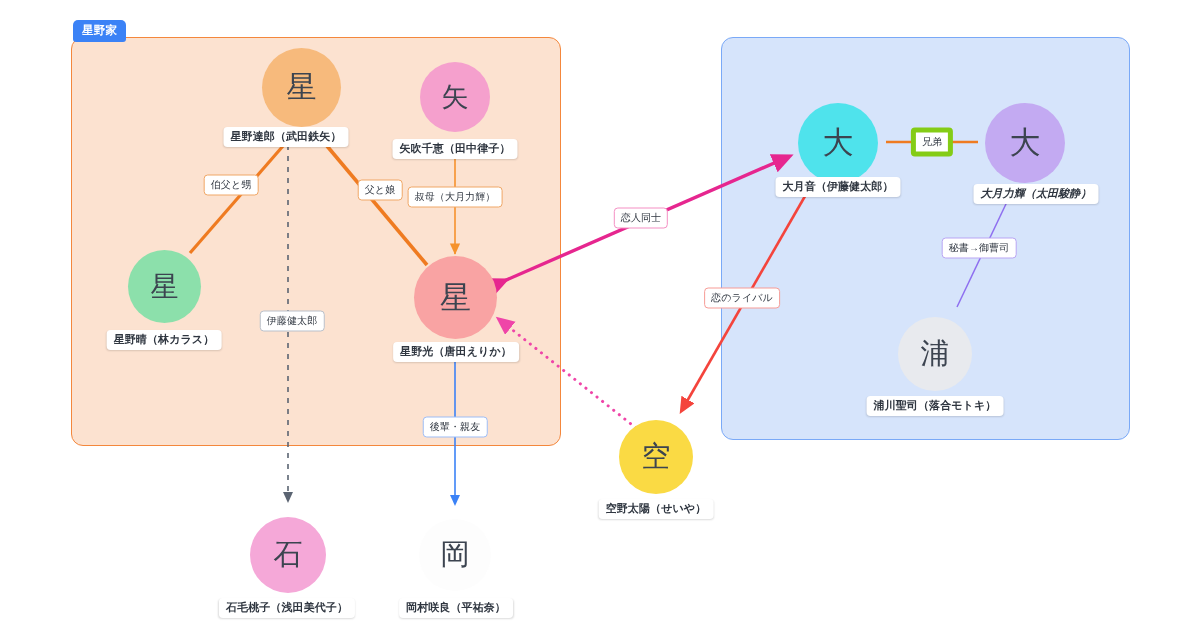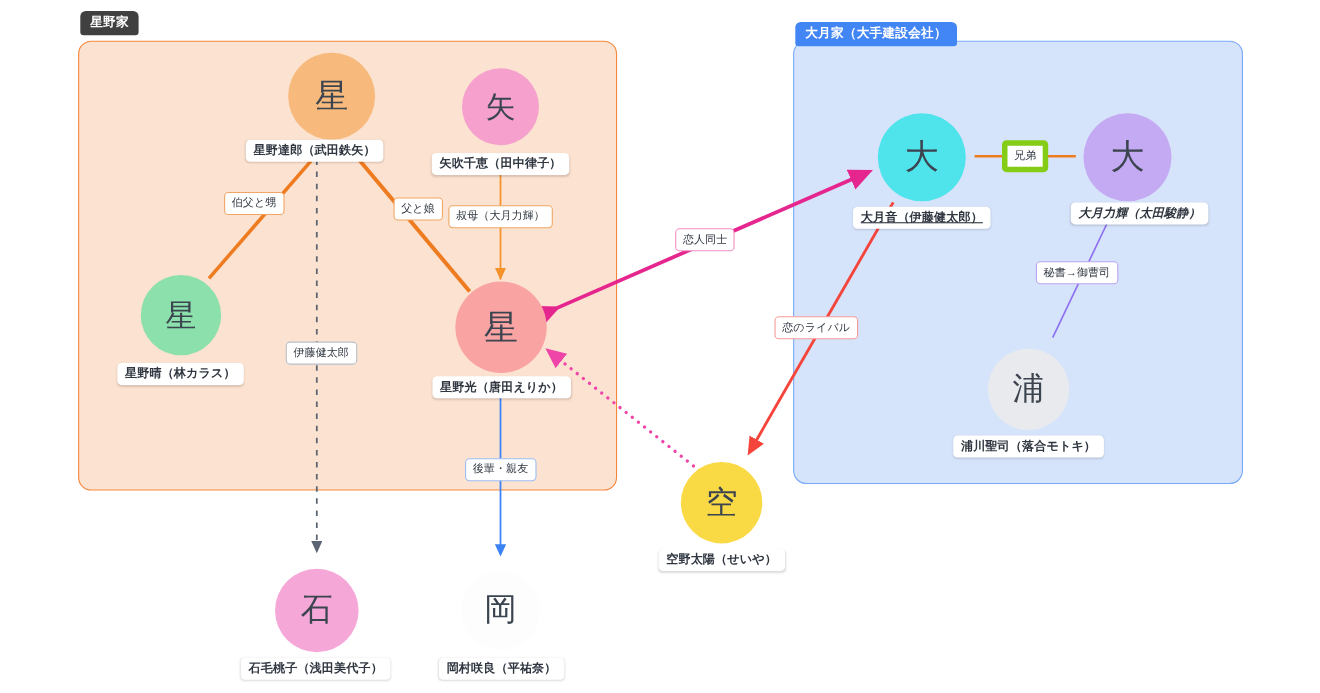--- a/index.html
+++ b/index.html
@@ -35,21 +35,21 @@
     position: absolute;
     box-sizing: border-box;
     padding: 3px 9px 4px 9px;
     font-size: 11.5px;
     font-weight: bold;
     color: #ffffff;
     border-radius: 5px 5px 3px 3px;
     white-space: nowrap;
     letter-spacing: 0.2px;
   }
-  .group-title.orange { left: 73px; top: 10px; background: #404040; }
+  .group-title.orange { left: 73px; top: 20px; background: #3b82f6; }
   .group-title.blue   { left: 723px; top: 20px; background: #4285f4; }
 
   
   #edges {
     position: absolute;
     left: 0; top: 0;
     width: 1200px; height: 630px;
     pointer-events: none;
   }
 
@@ -93,21 +93,20 @@
   }
 </style>
 </head>
 <body>
 
 <div id="canvas">
 
   <div class="group-box orange"></div>
   <div class="group-box blue"></div>
   <div class="group-title orange">星野家</div>
-  <div class="group-title blue">大月家（大手建設会社）</div>
 
   <svg id="edges">
     <defs>
       <marker id="ah-orange" markerWidth="9" markerHeight="9" refX="6.6" refY="3.2" orient="auto">
         <path d="M0,0 L7,3.2 L0,6.4 z" fill="#f5922c"></path>
       </marker>
       <marker id="ah-gray" markerWidth="9" markerHeight="9" refX="5.2" refY="3.2" orient="auto">
         <path d="M0,0 L7,3.2 L0,6.4 z" fill="#5b6472"></path>
       </marker>
       <marker id="ah-blue" markerWidth="9" markerHeight="9" refX="5.2" refY="3.2" orient="auto">
@@ -170,21 +169,21 @@
   <div class="node" style="left:250px; top:517px; width:76px; height:76px; background:#f5a8d8; font-size:29px;">石</div>
   <div class="node-label" style="left:287px; top:598px;">石毛桃子（浅田美代子）</div>
 
   <div class="node" style="left:419px; top:519px; width:72px; height:72px; background:#fdfdfd; font-size:29px;">岡</div>
   <div class="node-label" style="left:456px; top:598px;">岡村咲良（平祐奈）</div>
 
   <div class="node" style="left:619px; top:420px; width:74px; height:74px; background:#fada44; font-size:29px;">空</div>
   <div class="node-label" style="left:656px; top:499px;">空野太陽（せいや）</div>
 
   <div class="node" style="left:798px; top:103px; width:80px; height:80px; background:#4fe3ec; font-size:31px;">大</div>
-  <div class="node-label" style="left:838px; top:188px;text-decoration:underline;">大月音（伊藤健太郎）</div>
+  <div class="node-label" style="left:838px; top:177px;">大月音（伊藤健太郎）</div>
 
   <div class="node" style="left:985px; top:103px; width:80px; height:80px; background:#c3aaf2; font-size:31px;">大</div>
   <div class="node-label" style="left:1036px; top:184px;font-style:italic;">大月力輝（太田駿静）</div>
 
   <div class="node" style="left:898px; top:317px; width:74px; height:74px; background:#e8eaee; font-size:29px;">浦</div>
   <div class="node-label" style="left:935px; top:396px;">浦川聖司（落合モトキ）</div>
 
 </div>
 
 </body></html>

